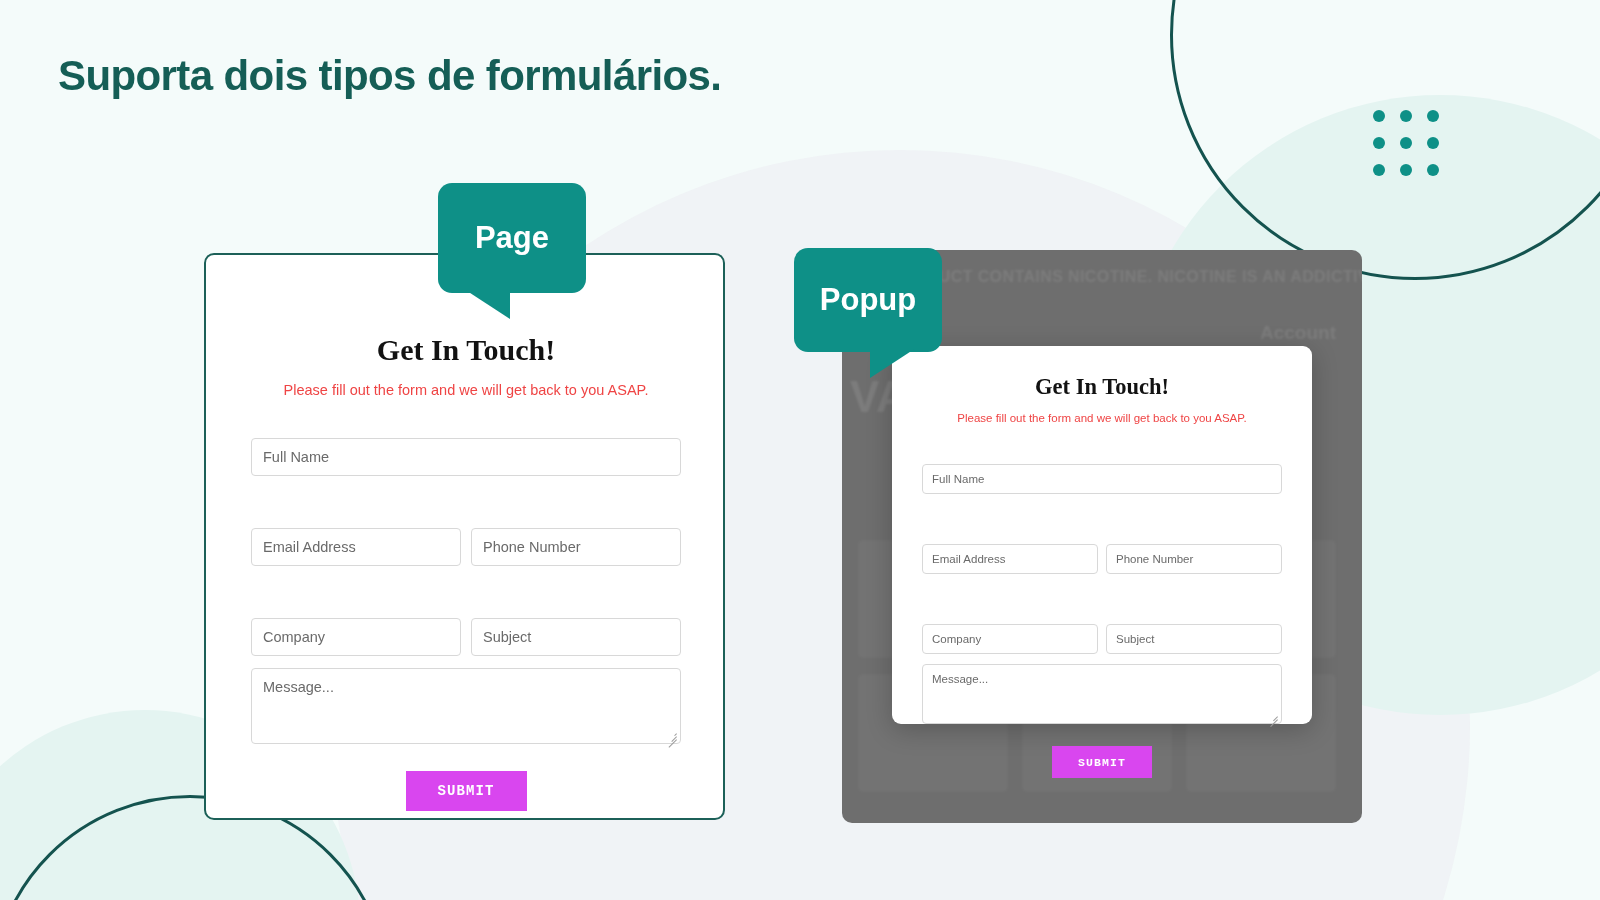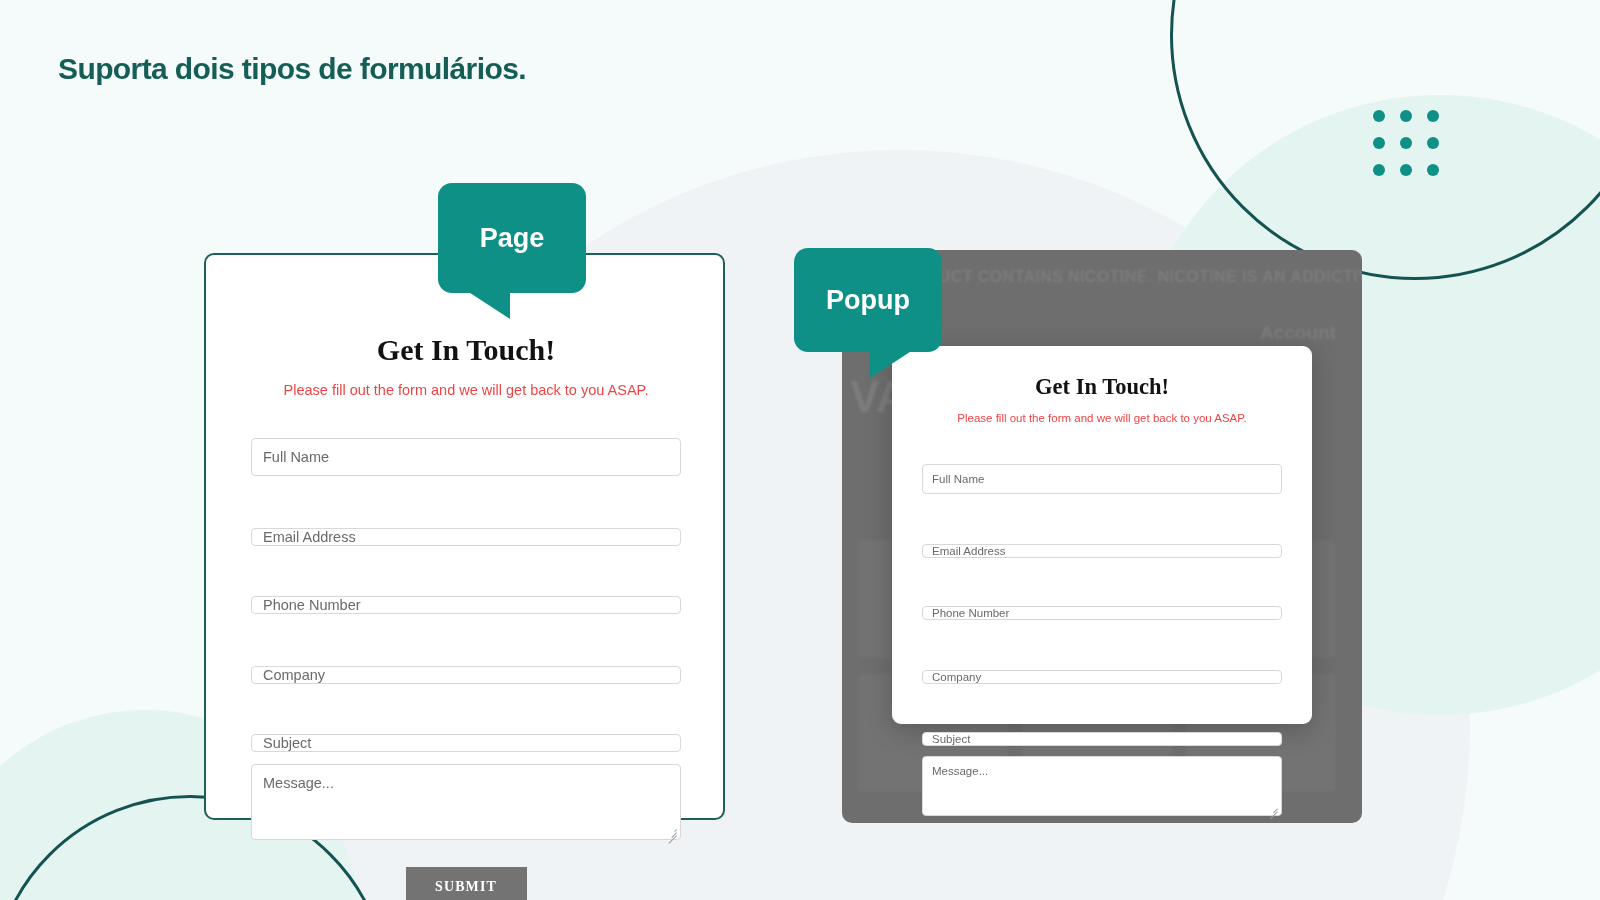--- a/index.html
+++ b/index.html
@@ -90,33 +90,33 @@
     height: 12px;
     border-radius: 50%;
     background: #0e9087;
   }
 
   
   .page-title {
     position: absolute;
     left: 58px;
     top: 52px;
-    font-size: 30px;
+    font-size: 42px;
     font-weight: 700;
     letter-spacing: -0.6px;
     color: #155e56;
   }
 
   
   .bubble {
     position: absolute;
     background: #0e9087;
     border-radius: 14px;
     color: #ffffff;
-    font-size: 27px;
+    font-size: 31px;
     font-weight: 700;
     display: flex;
     align-items: center;
     justify-content: center;
     z-index: 40;
   }
   .bubble .tail {
     position: absolute;
     bottom: -26px;
     width: 0;
@@ -223,21 +223,20 @@
     border: 1px solid #d8d8d8;
     border-radius: 4px;
     background: #fff;
     color: #6a6a6a;
     display: flex;
     align-items: center;
     margin-top: 40px;
   }
   .row {
     display: flex;
-    flex-direction: column;
   }
   .textarea {
     position: relative;
     border: 1px solid #d8d8d8;
     border-radius: 4px;
     background: #fff;
     color: #6a6a6a;
   }
   .resize-grip {
     position: absolute;
@@ -248,29 +247,29 @@
   }
   .resize-grip span {
     position: absolute;
     right: 0;
     background: #9d9d9d;
     height: 1px;
     transform-origin: right bottom;
     transform: rotate(-45deg);
   }
   .submit-btn {
-    background: #737373;
+    background: #d946ef;
     color: #ffffff;
     border: none;
     font-weight: 700;
     letter-spacing: 1.1px;
     cursor: pointer;
     display: block;
     margin: 4px auto;
-    font-family: Liberation Serif, serif;
+    font-family: Liberation Mono, monospace;
   }
 
   
   .pf { position: absolute; left: 45px; top: 78px; width: 430px; }
   .pf .form-title { font-size: 30px; }
   .pf .form-sub   { font-size: 14.5px; margin-top: 15px; }
   .pf .field      { height: 38px; font-size: 14.5px; padding: 0 11px; }
   .pf .fields     { margin-top: 27px; }
   .pf .row        { gap: 10px; margin-top: 12px; }
   .pf .row .field { flex: 1; }

